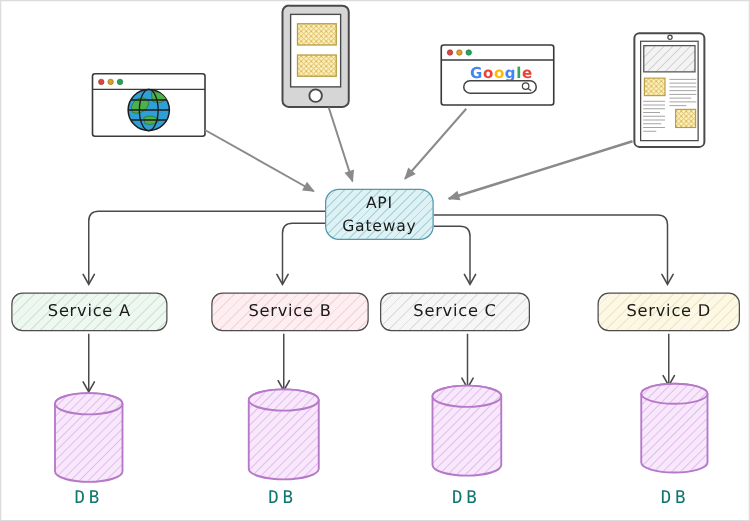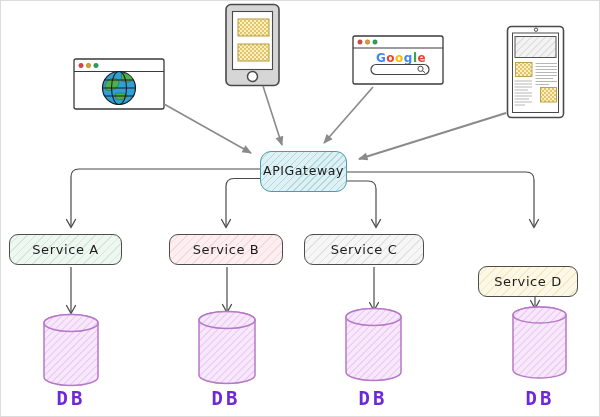--- a/index.html
+++ b/index.html
@@ -11,34 +11,34 @@
   .stage svg{position:absolute;left:0;top:0;}
   .node{
     position:absolute;display:flex;align-items:center;justify-content:center;
     box-sizing:border-box;color:#1b1b1b;font-size:13px;letter-spacing:.6px;
     text-align:center;
   }
   .gateway{
     left:259px;top:150px;width:87px;height:41px;border:1.6px solid #4c9aab;border-radius:11px;
     background-color:#def2f5;
     background-image:repeating-linear-gradient(135deg,rgba(76,154,168,.30) 0 1px,transparent 1px 5px);
-    flex-direction:row;line-height:1.45;font-size:12.5px;
+    flex-direction:column;line-height:1.45;font-size:12.5px;
   }
   .svc{height:31px;top:233px;border:1.3px solid #4d4d4d;border-radius:9px;font-size:13px;}
-  .svcA{left:8px;width:113px;background-color:#eef8f1;
+  .svcA{left:8px;width:125px;background-color:#eef8f1;
     background-image:repeating-linear-gradient(135deg,rgba(110,180,130,.22) 0 1px,transparent 1px 6px);}
-  .svcB{left:168px;width:114px;background-color:#fdeff1;
+  .svcB{left:168px;width:126px;background-color:#fdeff1;
     background-image:repeating-linear-gradient(135deg,rgba(220,120,130,.20) 0 1px,transparent 1px 6px);}
   .svcC{left:303px;width:120px;background-color:#f7f6f7;
     background-image:repeating-linear-gradient(135deg,rgba(150,140,150,.20) 0 1px,transparent 1px 6px);}
-  .svcD{left:477px;width:100px;background-color:#fcf8e5;
-    background-image:repeating-linear-gradient(135deg,rgba(210,180,90,.22) 0 1px,transparent 1px 6px);margin-top:32px;}
+  .svcD{left:477px;width:114px;background-color:#fcf8e5;
+    background-image:repeating-linear-gradient(135deg,rgba(210,180,90,.22) 0 1px,transparent 1px 6px);}
   .dblabel{
     position:absolute;top:388px;width:60px;height:18px;display:flex;align-items:center;justify-content:center;
-    font-family:"DejaVu Sans Mono",monospace;font-weight:bold;font-size:19px;letter-spacing:3px;color:#6d28d9;
+    font-family:"DejaVu Sans Mono",monospace;font-weight:normal;font-size:14px;letter-spacing:3px;color:#0f766e;
   }
   .db1{left:40px;}.db2{left:195px;}.db3{left:342px;}.db4{left:509px;}
 </style>
 </head>
 <body>
 
 <div class="stage">
 
   <svg width="600" height="417" viewBox="0 0 600 417">
     <defs>

